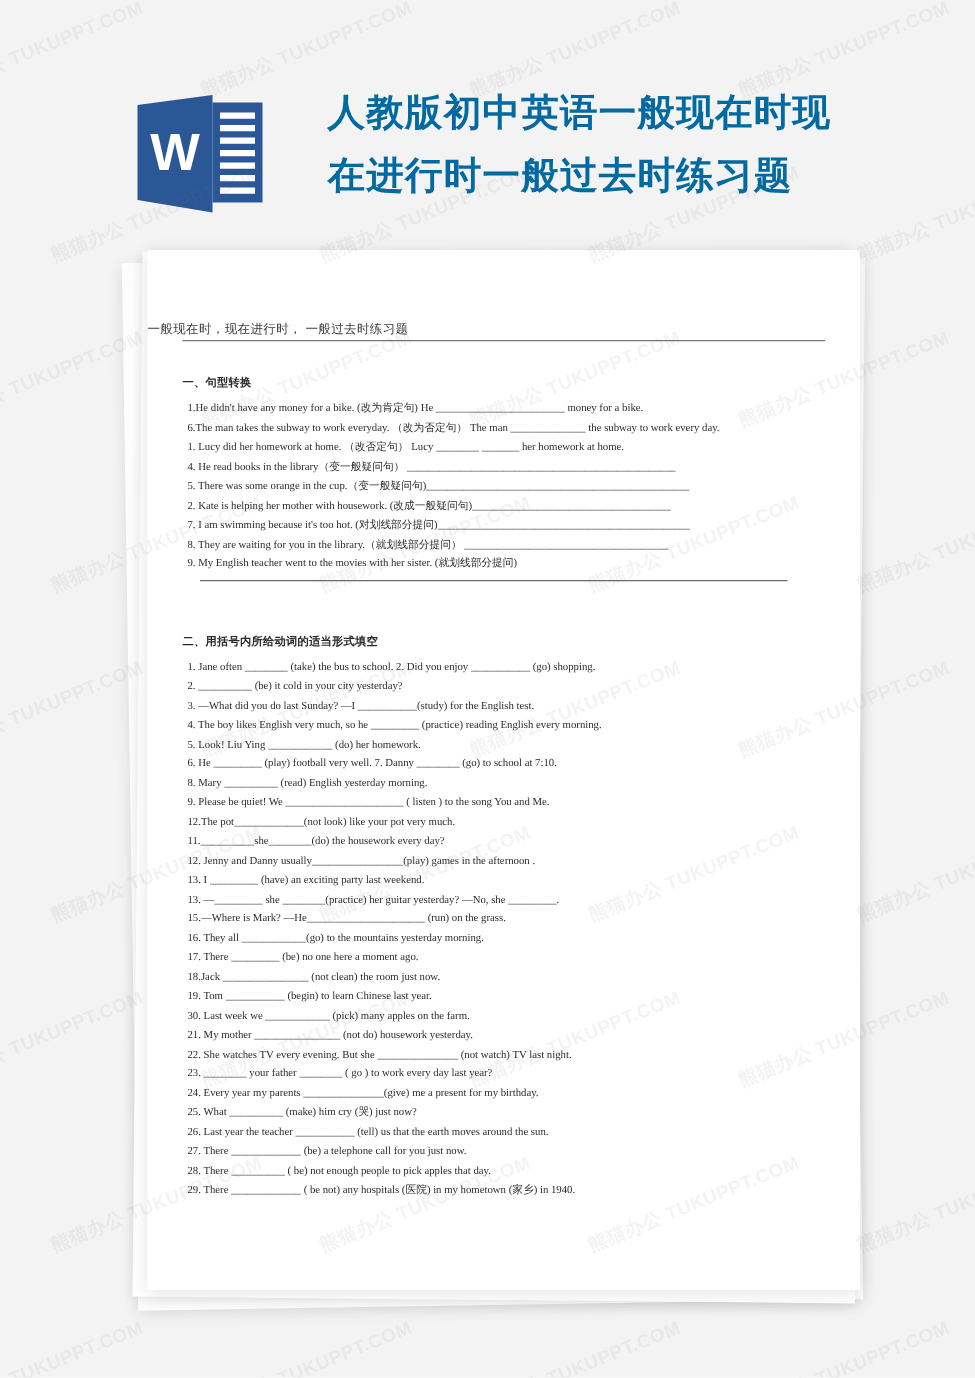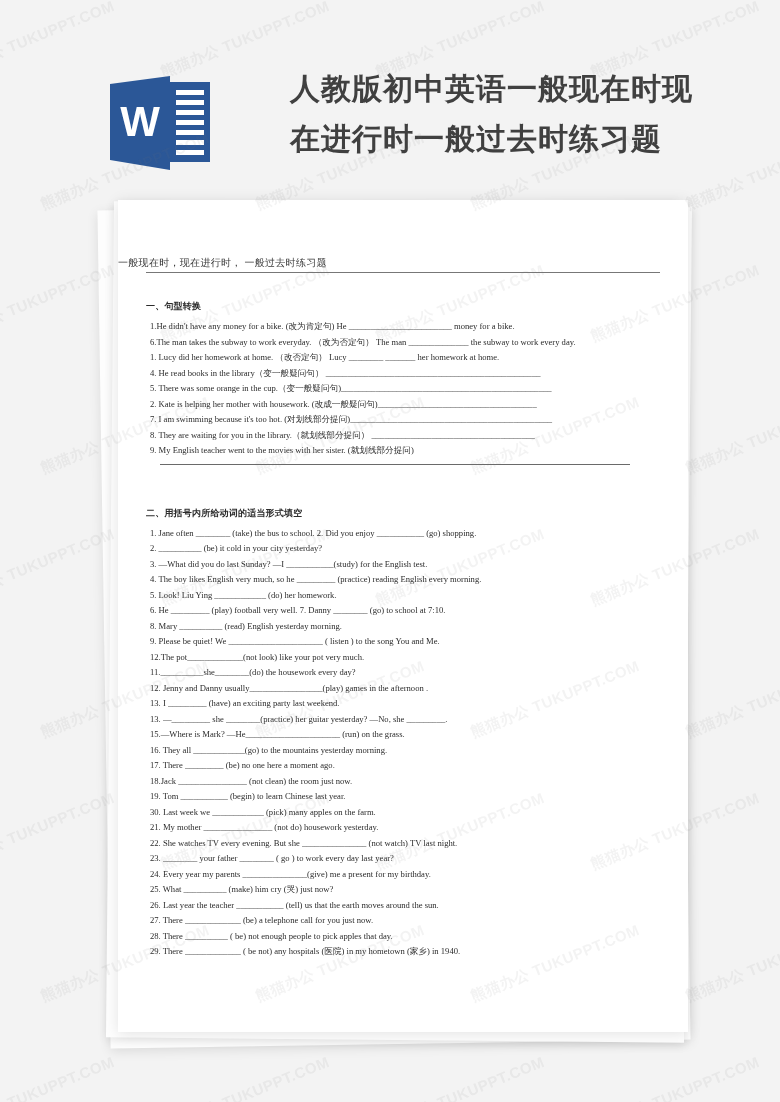--- a/index.html
+++ b/index.html
@@ -50,27 +50,26 @@
     width: 104px;
     height: 98px;
   }
   .word-icon svg { display: block; }
 
   .doc-title {
     position: absolute;
     left: 262px;
     top: 66px;
     width: 420px;
-    font-family: Liberation Mono, monospace;
+    font-family: Liberation Sans, sans-serif;
     font-weight: bold;
     font-size: 30px;
     line-height: 50px;
-    color: #404040;
+    color: #0369a1;
     letter-spacing: 1px;
-    margin-left: 28px;
   }
 
   
   .page-stack {
     position: absolute;
     left: 0; top: 0;
     width: 780px; height: 1102px;
     z-index: 10;
   }
   .sheet-back-a {

